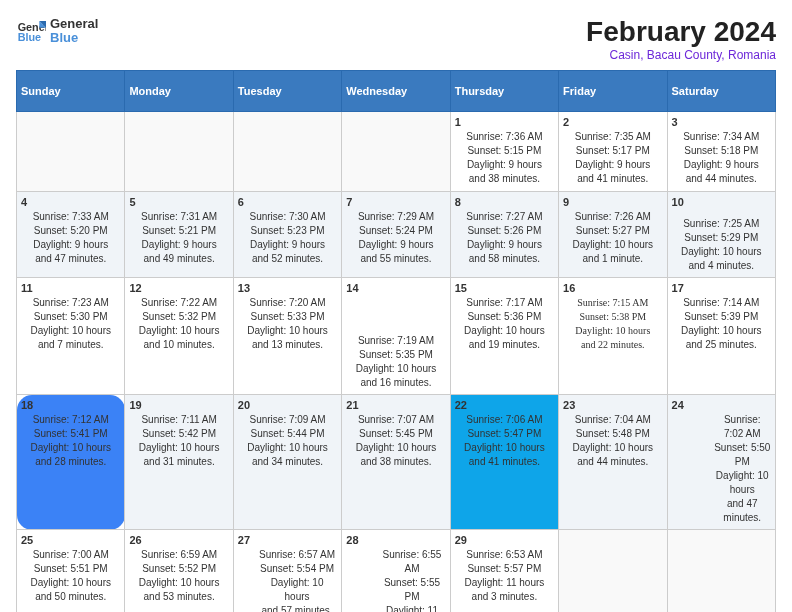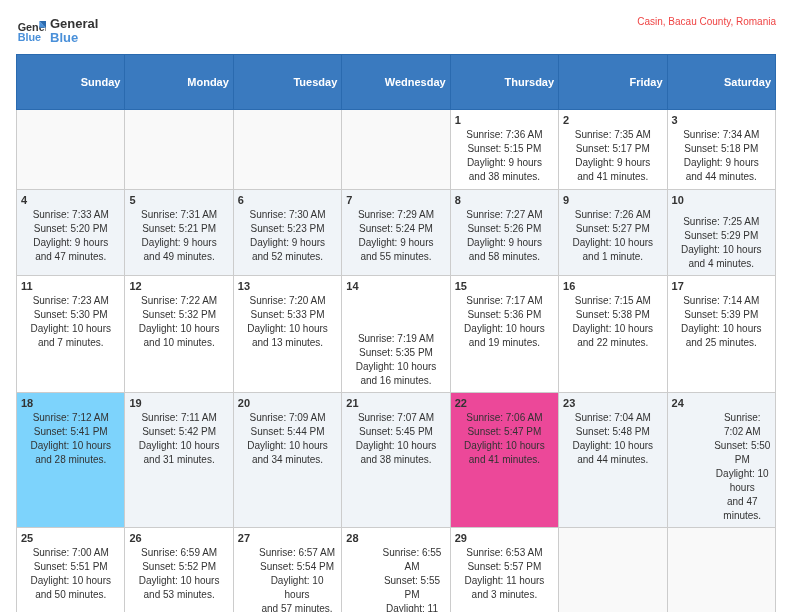--- a/index.html
+++ b/index.html
@@ -34,37 +34,37 @@
     }
     .title-block {
       text-align: right;
     }
     .main-title {
       font-size: 28px;
       font-weight: bold;
       color: #222;
     }
     .sub-title {
-      font-size: 10px;
-      color: #ef4444;
+      font-size: 12px;
+      color: #6d28d9;
     }
     .calendar {
       flex: 1;
       border: 1px solid #ccc;
       border-collapse: collapse;
       width: 100%;
       table-layout: fixed;
     }
     .calendar th {
       background-color: #3a7abf;
       color: #fff;
       font-size: 11px;
       font-weight: bold;
-      padding: 21px 4px;
-      text-align: right;
+      padding: 14px 4px;
+      text-align: left;
       border: 1px solid #2a6aaf;
     }
     .calendar td {
       vertical-align: top;
       padding: 4px 4px;
       border: 1px solid #ccc;
       font-size: 9px;
       color: #333;
       height: 80px;
     }
@@ -95,20 +95,21 @@
         <text x="2" y="30" font-size="13" font-weight="bold" fill="#4a90d9">Blue</text>
         <polygon points="28,6 36,14 28,14" fill="#4a90d9"></polygon>
         <polygon points="28,6 36,6 36,14" fill="#2a6aaf"></polygon>
       </svg>
       <div style="display:flex;flex-direction:column;line-height:1.1;">
         <span style="font-size:13px;font-weight:bold;color:#333;">General</span>
         <span style="font-size:13px;font-weight:bold;color:#4a90d9;">Blue</span>
       </div>
     </div>
     <div class="title-block">
+      <div class="main-title">February 2024</div>
       <div class="sub-title">Casin, Bacau County, Romania</div>
     </div>
   </div>
 
   <table class="calendar">
     <thead>
       <tr>
       <th>Sunday</th>
           <th>Monday</th>
           <th>Tuesday</th>
@@ -228,35 +229,35 @@
           </td>
           <td>
             <span class="day-number">15</span>
             <div class="day-info" style="white-space: pre-line;">Sunrise: 7:17 AM
 Sunset: 5:36 PM
 Daylight: 10 hours
 and 19 minutes.</div>
           </td>
           <td>
             <span class="day-number">16</span>
-            <div class="day-info" style="white-space: pre-line;">Sunrise: 7:15 AM
+            <div class="day-info" style="white-space: pre-line; font-family: Liberation Serif, serif;">Sunrise: 7:15 AM
 Sunset: 5:38 PM
 Daylight: 10 hours
 and 22 minutes.</div>
           </td>
           <td>
             <span class="day-number">17</span>
             <div class="day-info" style="white-space: pre-line;">Sunrise: 7:14 AM
 Sunset: 5:39 PM
 Daylight: 10 hours
 and 25 minutes.</div>
           </td>
         </tr>
         <tr>
-          <td style="background-color: #7dd3fc;">
+          <td style="background-color: #3b82f6; border-radius: 15px;">
             <span class="day-number">18</span>
             <div class="day-info" style="white-space: pre-line;">Sunrise: 7:12 AM
 Sunset: 5:41 PM
 Daylight: 10 hours
 and 28 minutes.</div>
           </td>
           <td style="background-color: rgb(240, 244, 248);">
             <span class="day-number">19</span>
             <div class="day-info" style="white-space: pre-line;">Sunrise: 7:11 AM
 Sunset: 5:42 PM
@@ -270,21 +271,21 @@
 Daylight: 10 hours
 and 34 minutes.</div>
           </td>
           <td style="background-color: rgb(240, 244, 248); margin-left: 20px;">
             <span class="day-number">21</span>
             <div class="day-info" style="white-space: pre-line;">Sunrise: 7:07 AM
 Sunset: 5:45 PM
 Daylight: 10 hours
 and 38 minutes.</div>
           </td>
-          <td style="background-color: #ec4899;">
+          <td style="background-color: #0ea5e9;">
             <span class="day-number">22</span>
             <div class="day-info" style="white-space: pre-line;">Sunrise: 7:06 AM
 Sunset: 5:47 PM
 Daylight: 10 hours
 and 41 minutes.</div>
           </td>
           <td style="background-color: rgb(240, 244, 248);">
             <span class="day-number">23</span>
             <div class="day-info" style="white-space: pre-line;">Sunrise: 7:04 AM
 Sunset: 5:48 PM

